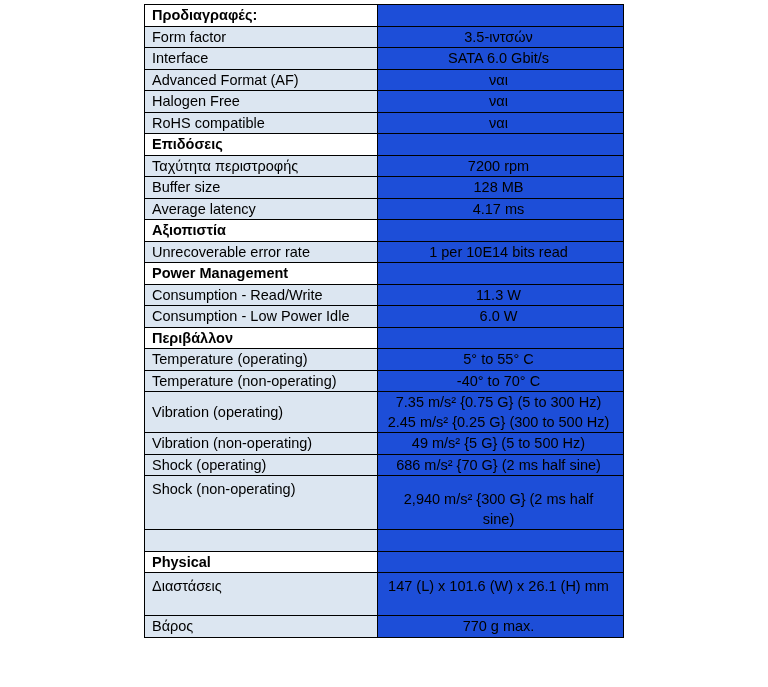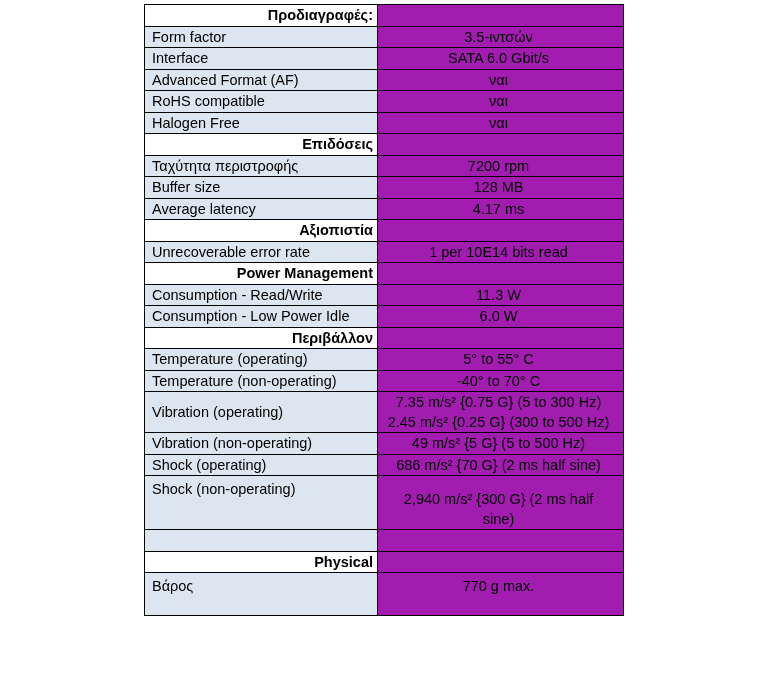--- a/index.html
+++ b/index.html
@@ -29,29 +29,28 @@
   }
   td.label {
     width: 233px;
     background: #dce6f1;
     text-align: left;
     padding-left: 7px;
     padding-right: 4px;
   }
   td.value {
     width: 246px;
-    background: #a21caf;
+    background: #1d4ed8;
     text-align: center;
     padding-left: 4px;
     padding-right: 8px;
   }
   tr.section td.label {
     background: #ffffff;
     font-weight: bold;
-    text-align: right;
   }
   
   #rows tr:nth-child(22) { height: 52px; }
   #rows tr:nth-child(22) td.label { vertical-align: top; padding-top: 3px; margin-left: 20px; }
   #rows tr:nth-child(22) td.value { vertical-align: top; padding-top: 13px; }
   #rows tr:nth-child(25) { height: 43px; }
   #rows tr:nth-child(25) td.label { vertical-align: top; padding-top: 3px; }
   #rows tr:nth-child(25) td.value { vertical-align: top; padding-top: 3px; }
 </style>
 </head>
@@ -73,25 +72,25 @@
       </tr>
       <tr class="data">
         <td class="label">Interface</td>
         <td class="value">SATA 6.0 Gbit/s</td>
       </tr>
       <tr class="data">
         <td class="label">Advanced Format (AF)</td>
         <td class="value">ναι</td>
       </tr>
       <tr class="data">
-        <td class="label">RoHS compatible</td>
+        <td class="label">Halogen Free</td>
         <td class="value">ναι</td>
       </tr>
       <tr class="data">
-        <td class="label">Halogen Free</td>
+        <td class="label">RoHS compatible</td>
         <td class="value">ναι</td>
       </tr>
       <tr class="section">
         <td class="label">Επιδόσεις</td>
         <td class="value"></td>
       </tr>
       <tr class="data">
         <td class="label">Ταχύτητα περιστροφής</td>
         <td class="value">7200 rpm</td>
       </tr>
@@ -153,17 +152,21 @@
       </tr>
       <tr class="empty">
         <td class="label"></td>
         <td class="value"></td>
       </tr>
       <tr class="section">
         <td class="label">Physical</td>
         <td class="value"></td>
       </tr>
       <tr class="data">
+        <td class="label">Διαστάσεις</td>
+        <td class="value">147 (L) x 101.6 (W) x 26.1 (H) mm</td>
+      </tr>
+      <tr class="data">
         <td class="label">Βάρος</td>
         <td class="value">770 g max.</td>
       </tr>
     </tbody>
 </table>
 
 </body></html>

